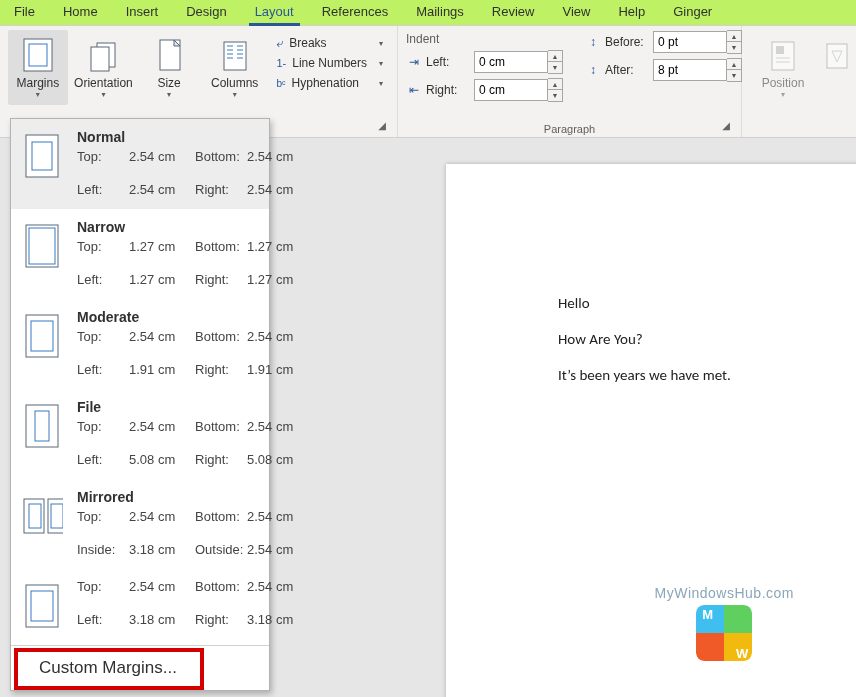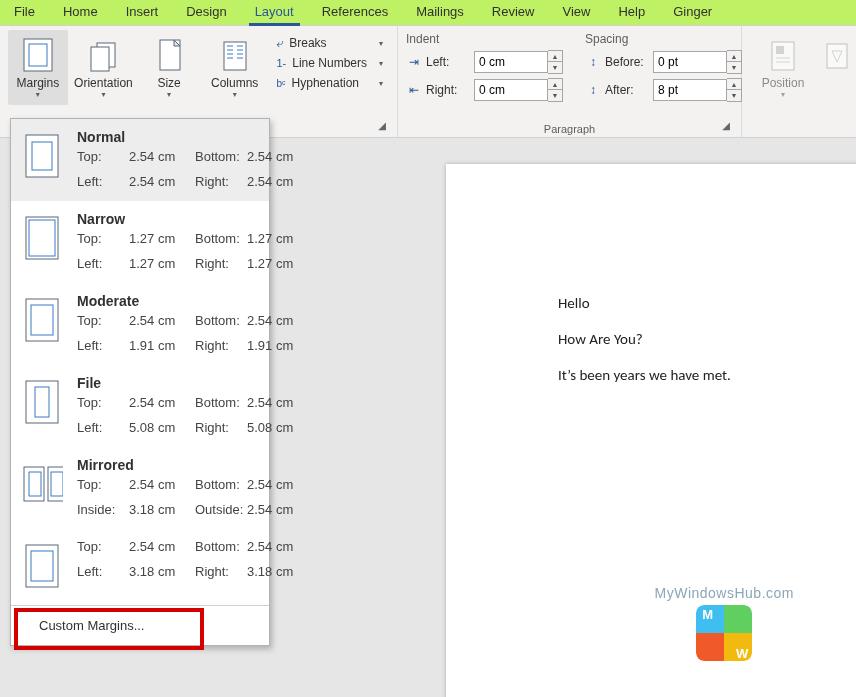--- a/index.html
+++ b/index.html
@@ -48,23 +48,23 @@
   .page { position:absolute; top:26px; left:446px; width:430px; bottom:-40px; background:var(--page-bg); box-shadow:0 0 4px rgba(0,0,0,.25); padding:130px 0 0 112px; }
   .page p { margin:0 0 18px 0; font-family:Calibri,Arial,sans-serif; font-size:15px; color:#222;}
   
   .dropdown { position:absolute; top:118px; left:10px; width:260px; background:#fff; border:1px solid #b3b3b3; box-shadow:2px 3px 6px rgba(0,0,0,.25); z-index:10;}
   .dd-item { display:flex; padding:10px 10px 12px 10px; gap:14px; cursor:pointer;}
   .dd-item.selected { background:#ededed; }
   .dd-item.last { border-top:1px solid #d0d0d0; padding:0;}
   .dd-icon { width:42px; height:54px; flex:none; display:flex; align-items:center; justify-content:center;}
   .dd-body { flex:1; }
   .dd-name { font-weight:600; font-size:14px; margin-bottom:4px;}
-  .dd-grid { display:grid; grid-template-columns:52px 66px 52px 58px; font-size:13px; color:#444; row-gap:10px;}
+  .dd-grid { display:grid; grid-template-columns:52px 66px 52px 58px; font-size:13px; color:#444; row-gap:18px;}
   .custom-row { position:relative; }
-  .custom-btn { padding:12px 0 12px 28px; font-size:13px; }
+  .custom-btn { padding:12px 0 12px 28px; font-size:17px; }
   .red-box { position:absolute; left:3px; top:2px; width:190px; height:42px; border:4px solid #d40000; pointer-events:none;}
   .wm { position:absolute; right:62px; bottom:36px; text-align:right; pointer-events:none; font-family:"Segoe UI",Arial,sans-serif;}
   .wm .txt { color:#8aa6b8; font-size:14px; text-shadow:0 1px 0 #fff; letter-spacing:.5px;}
   .wm-logo { width:56px; height:56px; margin:4px auto 0; position:relative; border-radius:8px; overflow:hidden;}
   .wm-logo div { position:absolute; }
   svg { display:block;}
 </style>
 </head>
 <body>
 
@@ -165,21 +165,20 @@
           <div class="spin">
               <input value="0 cm" style="">
               <div class="arrows">
                 <span>▲</span>
                 <span>▼</span>
               </div>
             </div>
         </div>
       </div>
       <div>
-        <div class="smlabel">Spacing</div>
         <div class="field-row">
           <span class="ind-icon">↕</span>
           <span class="flbl">Before:</span>
           <div class="spin">
               <input value="0 pt" style="">
               <div class="arrows">
                 <span>▲</span>
                 <span>▼</span>
               </div>
             </div>

